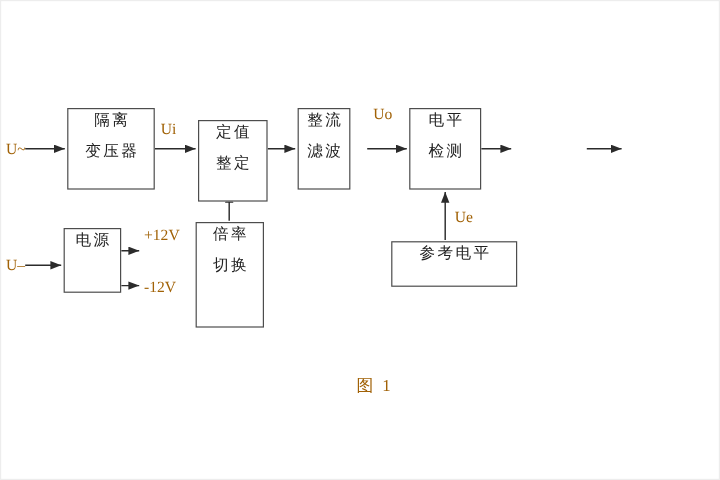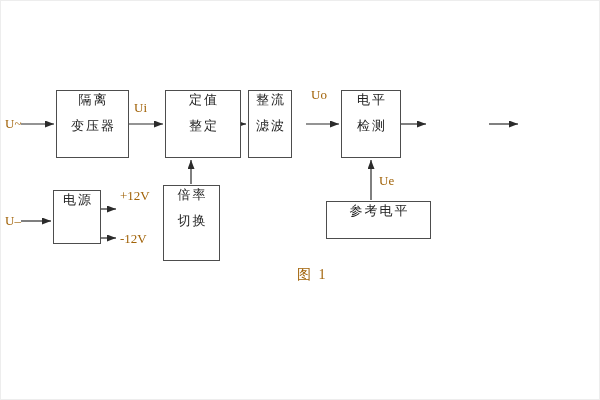--- a/index.html
+++ b/index.html
@@ -14,21 +14,21 @@
   }
   .box {
     position:absolute; border:1px solid #4d4d4d; background:#fff;
     display:flex; flex-direction:column; align-items:center; justify-content:flex-start;
     gap:8px; font-size:13px; color:#222; letter-spacing:2px;
   }
   .box .ln { white-space:nowrap; text-indent:2px; }
   .lbl {
     position:absolute; font-size:13px; line-height:16px; color:#a16207; white-space:nowrap;font-family:Liberation Serif, serif;
   }
-  .caption { font-size:14px; letter-spacing:2px; }
+  .caption { font-size:14px; letter-spacing:2px;margin-top:48px; }
   svg.wires { position:absolute; left:0; top:0; }
 </style>
 </head>
 <body>
 
 <div class="canvas">
 
   <svg class="wires" width="600" height="400" viewBox="0 0 600 400">
     <defs>
       <marker id="ah" markerWidth="10" markerHeight="8" refX="9" refY="3.5" orient="auto" markerUnits="userSpaceOnUse">
@@ -48,42 +48,42 @@
       <line x1="190" y1="183" x2="190" y2="159" marker-end="url(#ah)"></line>
       <line x1="370" y1="199" x2="370" y2="159" marker-end="url(#ah)"></line>
     </g>
   </svg>
 
   <div class="box" style="left:55px;top:89px;width:73px;height:68px">
     <span class="ln">隔离</span>
     <span class="ln">变压器</span>
   </div>
 
-  <div class="box" style="left:164px;top:89px;width:76px;height:68px">
+  <div class="box" style="left:164px;top:99px;width:58px;height:68px">
     <span class="ln">定值</span>
     <span class="ln">整定</span>
   </div>
 
   <div class="box" style="left:247px;top:89px;width:44px;height:68px">
     <span class="ln">整流</span>
     <span class="ln">滤波</span>
   </div>
 
   <div class="box" style="left:340px;top:89px;width:60px;height:68px">
     <span class="ln">电平</span>
     <span class="ln">检测</span>
   </div>
 
 
 
   <div class="box" style="left:52px;top:189px;width:48px;height:54px">
     <span class="ln">电源</span>
   </div>
 
-  <div class="box" style="left:162px;top:184px;width:57px;height:76px">
+  <div class="box" style="left:162px;top:184px;width:57px;height:88px">
     <span class="ln">倍率</span>
     <span class="ln">切换</span>
   </div>
 
   <div class="box" style="left:325px;top:200px;width:105px;height:38px">
     <span class="ln">参考电平</span>
   </div>
 
   <span class="lbl" style="left:4px;top:115px">U~</span>
   <span class="lbl" style="left:133px;top:99px">Ui</span>

